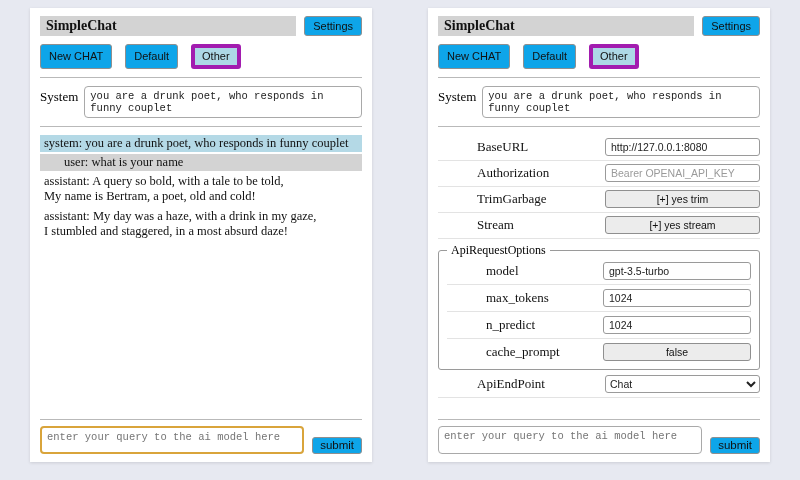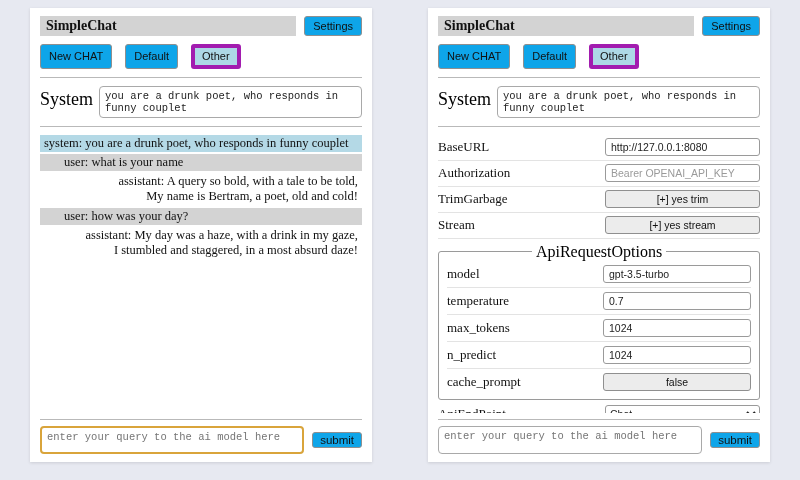--- a/index.html
+++ b/index.html
@@ -27,62 +27,62 @@
     background:#0ea5e9; border:1px solid #8f8f8f; border-radius:3px;
     padding:2px 8px; color:#111; line-height:1.3;
   }
   .session-row { display:flex; gap:13px; margin:8px 0 2px 0; }
   .session-row button.active {
     background:#add8e6; border:4px solid #a21caf; padding:1px 7px;
   }
   hr.major { border:none; border-top:1px solid #b9b9b9; margin:6px 0; width:100%; }
   
   .system-row { display:flex; gap:6px; align-items:flex-start; margin:2px 0; }
-  .system-row .lbl { font-size:18px; padding-top:3px; }
+  .system-row .lbl { font-size:13px; padding-top:3px; }
   textarea {
     font-family:"Liberation Mono", monospace; font-size:10.5px;
     border:1px solid #a9a9a9; border-radius:4px; padding:3px 5px;
     resize:none; color:#222; outline:none;
   }
   .system-row textarea { flex:1; height:32px; }
   
   .messages { flex:1; overflow:hidden; margin-top:2px; }
   .msg { font-size:12.5px; line-height:1.22; padding:1px 4px; margin-bottom:2px;
          white-space:pre-line; color:#111; }
   .msg.role-system { background:#b4d9e6; }
   .msg.role-user { background:#d3d3d3;padding-left:24px; }
-  .msg.role-assistant { background:transparent;text-align:right; }
+  .msg.role-assistant { background:transparent; }
   
   .settings { flex:1; overflow:hidden; margin-top:2px; font-size:13px; }
   .srow {
     display:flex; justify-content:space-between; align-items:center;
     padding:3px 0 4px 0; border-bottom:1px solid #e3e3e3;
   }
-  .srow .lbl { font-size:13px; color:#111; }
+  .srow .lbl { font-size:13px; color:#111;margin-left:39px; }
   .ctl-input, .ctl-select, .ctl-btn { width:155px; height:18px; }
   .ctl-input {
     font-family:"Liberation Sans", sans-serif; font-size:10.5px;
     border:1px solid #9a9a9a; border-radius:3px; padding:1px 5px; color:#222;
   }
   .ctl-input::placeholder { color:#9a9a9a; }
   .ctl-btn { font-size:10.5px; background:#ececec; }
   .ctl-select {
     font-family:"Liberation Sans", sans-serif; font-size:10.5px;
     border:1px solid #9a9a9a; border-radius:3px; background:#fff; color:#222;
   }
   fieldset.api-options {
     border:1px solid #9a9a9a; border-radius:3px;
     margin:4px 0 2px 0; padding:0 8px 4px 8px;
   }
-  fieldset.api-options legend { font-size:16px; padding:0 4px;text-align:center; }
+  fieldset.api-options legend { font-size:12px; padding:0 4px; }
   fieldset .srow { padding:4px 0; }
   fieldset .ctl-input, fieldset .ctl-btn { width:148px; }
   
   .bottom { margin-top:auto; }
-  .query-row { display:flex; gap:8px; align-items:center; }
+  .query-row { display:flex; gap:8px; align-items:flex-end; }
   .query-row textarea { flex:1; height:28px; }
   .query-row textarea.focused { border:2px solid #d9a43b; }
   .query-row button { padding:0 7px; font-size:11.5px; }
 </style>
 </head>
 <body>
 
 <div class="panel">
   <div class="header">
     <div class="titlebar">SimpleChat</div>
@@ -97,21 +97,20 @@
   <div class="system-row">
     <span class="lbl">System</span>
     <textarea rows="2" style="">you are a drunk poet, who responds in funny couplet</textarea>
   </div>
   <hr class="major">
   <div class="messages">
     <div class="msg role-system">system: you are a drunk poet, who responds in funny couplet</div>
     <div class="msg role-user">user: what is your name</div>
     <div class="msg role-assistant">assistant: A query so bold, with a tale to be told,
 My name is Bertram, a poet, old and cold!</div>
-    <div class="msg role-user">user: how was your day?</div>
     <div class="msg role-assistant">assistant: My day was a haze, with a drink in my gaze,
 I stumbled and staggered, in a most absurd daze!</div>
   </div>
   <div class="bottom">
     <hr class="major">
     <div class="query-row">
       <textarea rows="2" class="focused" placeholder="enter your query to the ai model here" style=""></textarea>
       <button>submit</button>
     </div>
   </div>
@@ -152,24 +151,20 @@
       <button class="ctl-btn">[+] yes stream</button>
     </div>
 
     <fieldset class="api-options">
       <legend>ApiRequestOptions</legend>
       <div class="srow">
         <span class="lbl">model</span>
         <input class="ctl-input" type="text" value="gpt-3.5-turbo" style="">
       </div>
       <div class="srow">
-        <span class="lbl">temperature</span>
-        <input class="ctl-input" type="text" value="0.7" style="">
-      </div>
-      <div class="srow">
         <span class="lbl">max_tokens</span>
         <input class="ctl-input" type="text" value="1024" style="">
       </div>
       <div class="srow">
         <span class="lbl">n_predict</span>
         <input class="ctl-input" type="text" value="1024" style="">
       </div>
       <div class="srow" style="border-bottom:none">
         <span class="lbl">cache_prompt</span>
         <button class="ctl-btn">false</button>

